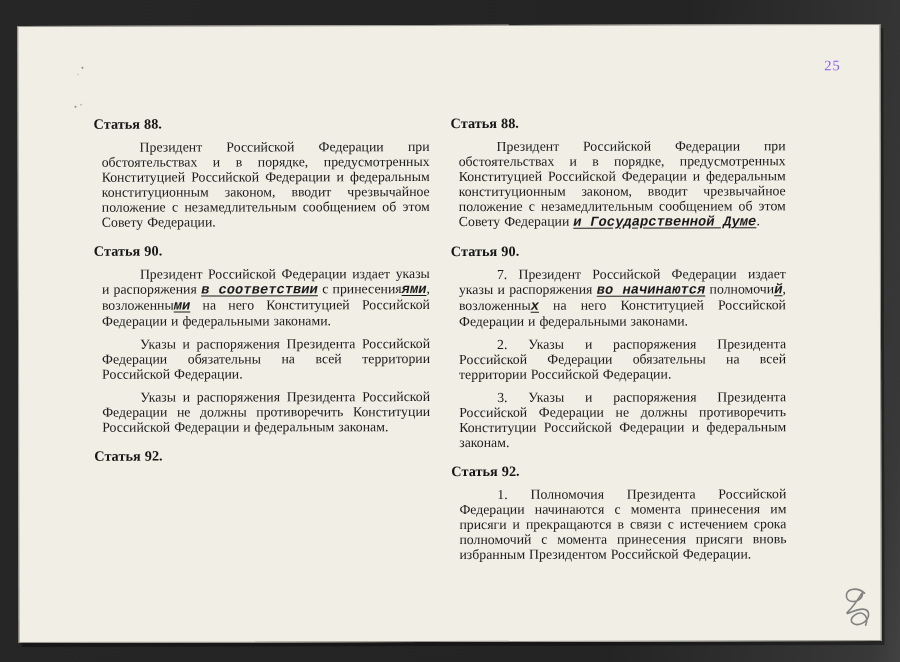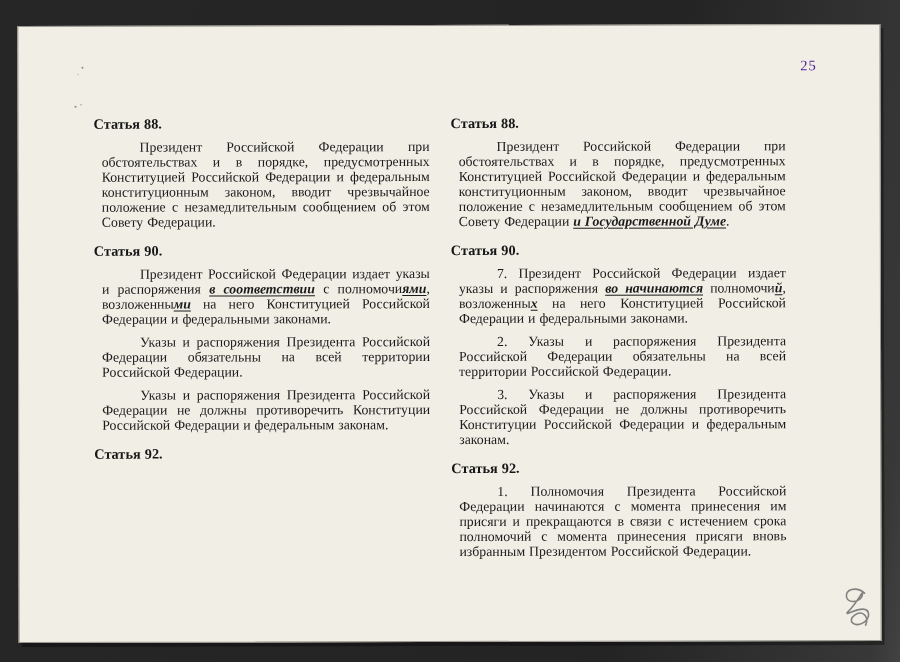--- a/index.html
+++ b/index.html
@@ -16,25 +16,25 @@
     position: absolute;
     left: 18px; top: 25px;
     width: 861px; height: 615px;
     background: #f0eee5;
     border: 1px solid #98968e;
     box-shadow: 3px 4px 0 rgba(0,0,0,0.35);
     transform: rotate(-0.12deg);
   }
   .page-number {
     position: absolute;
-    left: 760px; top: 32px;
+    left: 784px; top: 32px;
     width: 60px;
     text-align: center;
     font-size: 14.5px;
-    color: #4c1d95;
+    color: #8b5cf6;
     letter-spacing: 1px;
   }
   .col {
     position: absolute;
     font-size: 13.8px;
     line-height: 15px;
     color: #1b1b1b;
     word-spacing: 0.5px;
   }
   .col-left  { left: 75px;  top: 90px; width: 344px; }
@@ -52,20 +52,21 @@
     margin: 8px;
     text-indent: 38px;
     text-align: justify;
   }
   .run { }
   .iu {
     font-style: italic;
     font-weight: bold;
     text-decoration: underline;
     text-underline-offset: 2px;
+    font-family: Liberation Mono, monospace;
   }
   .squiggle {
     position: absolute;
     left: 815px; top: 560px;
     width: 42px; height: 50px;
   }
   .speck {
     position: absolute;
     background: #8e8c84;
     border-radius: 50%;
@@ -87,21 +88,21 @@
   <span class="speck speck-3"></span>
   <span class="speck speck-4"></span>
 
   <div class="col col-left">
     <section class="article">
       <h3 class="art-heading">Статья 88.</h3>
       <p class="para"><span class="run">Президент Российской Федерации при обстоятельствах и в порядке, предусмотренных Конституцией Российской Федерации и федеральным конституционным законом, вводит чрезвычайное положение с незамедлительным сообщением об этом Совету Федерации.</span></p>
     </section>
     <section class="article">
       <h3 class="art-heading">Статья 90.</h3>
-      <p class="para"><span class="run">Президент Российской Федерации издает указы и распоряжения </span><span class="run iu">в соответствии</span><span class="run"> с полномочи</span><span class="run iu">ями</span><span class="run">, возложенны</span><span class="run iu">ми</span><span class="run"> на него Конституцией Российской Федерации и федеральными законами.</span></p>
+      <p class="para"><span class="run">Президент Российской Федерации издает указы и распоряжения </span><span class="run iu">в соответствии</span><span class="run"> с принесения</span><span class="run iu">ями</span><span class="run">, возложенны</span><span class="run iu">ми</span><span class="run"> на него Конституцией Российской Федерации и федеральными законами.</span></p>
       <p class="para"><span class="run">Указы и распоряжения Президента Российской Федерации обязательны на всей территории Российской Федерации.</span></p>
       <p class="para"><span class="run">Указы и распоряжения Президента Российской Федерации не должны противоречить Конституции Российской Федерации и федеральным законам.</span></p>
     </section>
     <section class="article">
       <h3 class="art-heading">Статья 92.</h3>
     </section>
   </div>
 
   <div class="col col-right">
     <section class="article">

